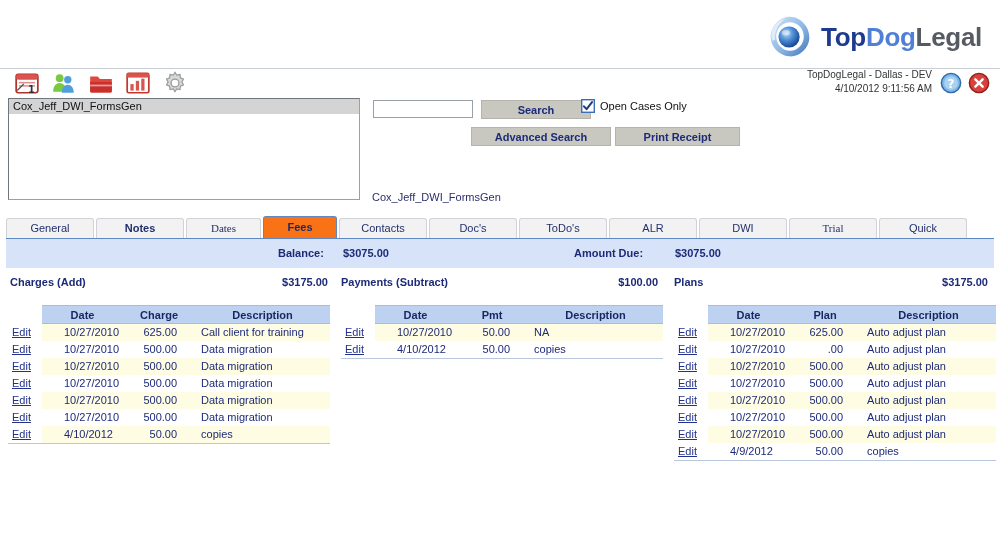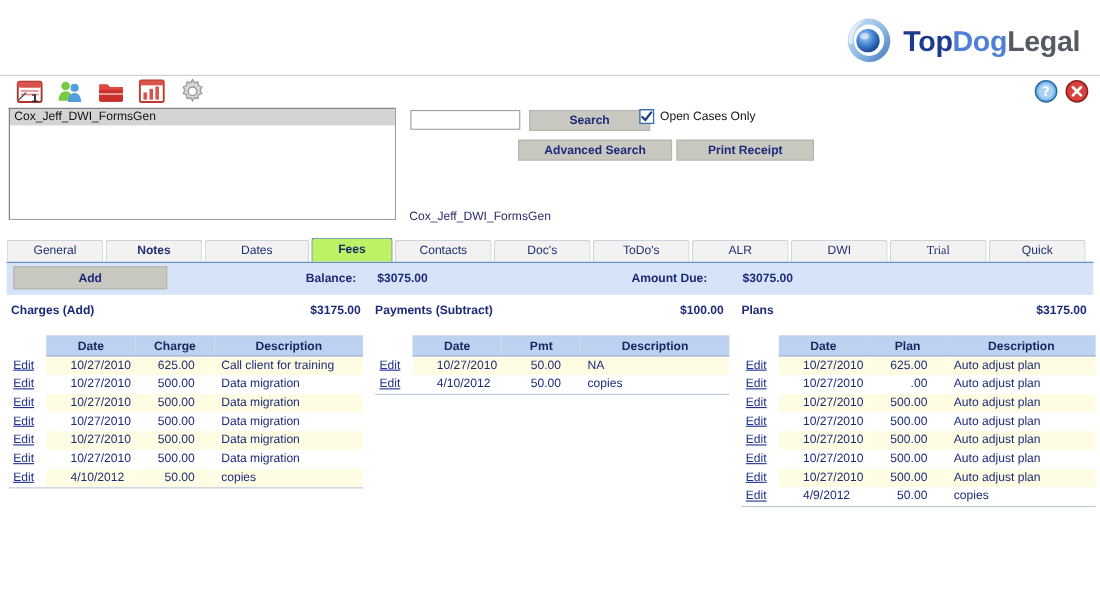--- a/index.html
+++ b/index.html
@@ -104,21 +104,21 @@
     display: flex; align-items: flex-end;
   }
   .tab {
     height: 20px; line-height: 19px;
     background: #f2f2f2; border: 1px solid #cfd3d8; border-bottom: none;
     color: #22306e; font-size: 11px; text-align: center;
     margin-right: 2px; cursor: pointer;
     border-radius: 3px 3px 0 0;
   }
   .tab.active {
-    background: #bef264; border-color: #5f87c4; height: 22px; line-height: 21px;
+    background: #f97316; border-color: #5f87c4; height: 22px; line-height: 21px;
     font-weight: bold; color: #1a2a6b;
   }
 
   
   .fees-bar {
     position: absolute; left: 6px; top: 238px; width: 988px; height: 30px;
     background: #d6e3f8; border-top: 1px solid #5f87c4;
     display: flex; align-items: center;
   }
   .btn-add { position: absolute; left: 12px; top: 242px; width: 140px; height: 21px; }
@@ -243,20 +243,24 @@
       <rect x="5" y="13" width="3" height="6" fill="#d9534f"></rect>
       <rect x="10" y="10" width="3" height="9" fill="#d9534f"></rect>
       <rect x="15" y="8" width="3" height="11" fill="#d9534f"></rect>
     </svg>
     <svg class="tb-icon" viewBox="0 0 24 24">
       <path d="M12 2.2 l1.6 2.6 3-0.6 0.4 3 2.8 1.2 -1.4 2.7 1.4 2.7 -2.8 1.2 -0.4 3 -3-0.6 -1.6 2.6 -1.6-2.6 -3 0.6 -0.4-3 -2.8-1.2 1.4-2.7 -1.4-2.7 2.8-1.2 0.4-3 3 0.6 Z" fill="#d8d8d8" stroke="#9a9a9a" stroke-width="1.1"></path>
       <circle cx="12" cy="12" r="3.6" fill="#ffffff" stroke="#9a9a9a" stroke-width="1.2"></circle>
     </svg>
   </div>
 
+  <div class="session-info">
+    <div>TopDogLegal - Dallas - DEV</div>
+    <div>4/10/2012 9:11:56 AM</div>
+  </div>
   <div class="hdr-btns">
     <svg class="hdr-btn" viewBox="0 0 24 24">
       <circle cx="12" cy="12" r="10.5" fill="#7fb8e8" stroke="#2e6ba8" stroke-width="1.6"></circle>
       <circle cx="12" cy="12" r="7.5" fill="#a9d2f2"></circle>
       <text x="12" y="17" text-anchor="middle" font-size="13" font-weight="bold" fill="#ffffff" font-family="DejaVu Sans, sans-serif">?</text>
     </svg>
     <svg class="hdr-btn" viewBox="0 0 24 24">
       <circle cx="12" cy="12" r="10.5" fill="#d9413c" stroke="#8e1f1b" stroke-width="1.6"></circle>
       <path d="M8 8 L16 16 M16 8 L8 16" stroke="#ffffff" stroke-width="2.6" stroke-linecap="round"></path>
     </svg>
@@ -276,33 +280,32 @@
     <svg class="chk-box" viewBox="0 0 16 16">
       <rect x="0.8" y="0.8" width="14.4" height="14.4" fill="#ffffff" stroke="#3a6fb5" stroke-width="1.6"></rect>
       <path d="M3.4 8.4 L6.4 11.6 L12.6 3.6" stroke="#1d3f7a" stroke-width="2.4" fill="none" stroke-linecap="round" stroke-linejoin="round"></path>
     </svg>
     <span class="chk-label">Open Cases Only</span>
   </div>
 
   <div class="tabs" id="tabbar">
       <div class="tab" style="width: 88px;">General</div>
       <div class="tab" style="width: 88px; font-weight: bold;">Notes</div>
-      <div class="tab" style="width: 95px;">Dates</div>
+      <div class="tab" style="width: 75px; font-family: Liberation Serif, serif;">Dates</div>
       <div class="tab active" style="width: 74px;">Fees</div>
       <div class="tab" style="width: 88px;">Contacts</div>
       <div class="tab" style="width: 88px;">Doc's</div>
       <div class="tab" style="width: 88px;">ToDo's</div>
       <div class="tab" style="width: 88px;">ALR</div>
       <div class="tab" style="width: 88px;">DWI</div>
       <div class="tab" style="width: 88px; font-family: Liberation Serif, serif;">Trial</div>
       <div class="tab" style="width: 88px;">Quick</div>
     </div>
 
   <div class="fees-bar"></div>
-  <div class="btn btn-add">Add</div>
   <div class="fees-lbl lbl-balance">Balance:</div>
   <div class="fees-lbl val-balance">$3075.00</div>
   <div class="fees-lbl lbl-amtdue">Amount Due:</div>
   <div class="fees-lbl val-amtdue">$3075.00</div>
 
   <div class="sec-row">
     <div class="sec-lbl sec1-lbl">Charges (Add)</div>
     <div class="sec-val sec1-val">$3175.00</div>
     <div class="sec-lbl sec2-lbl">Payments (Subtract)</div>
     <div class="sec-val sec2-val">$100.00</div>

